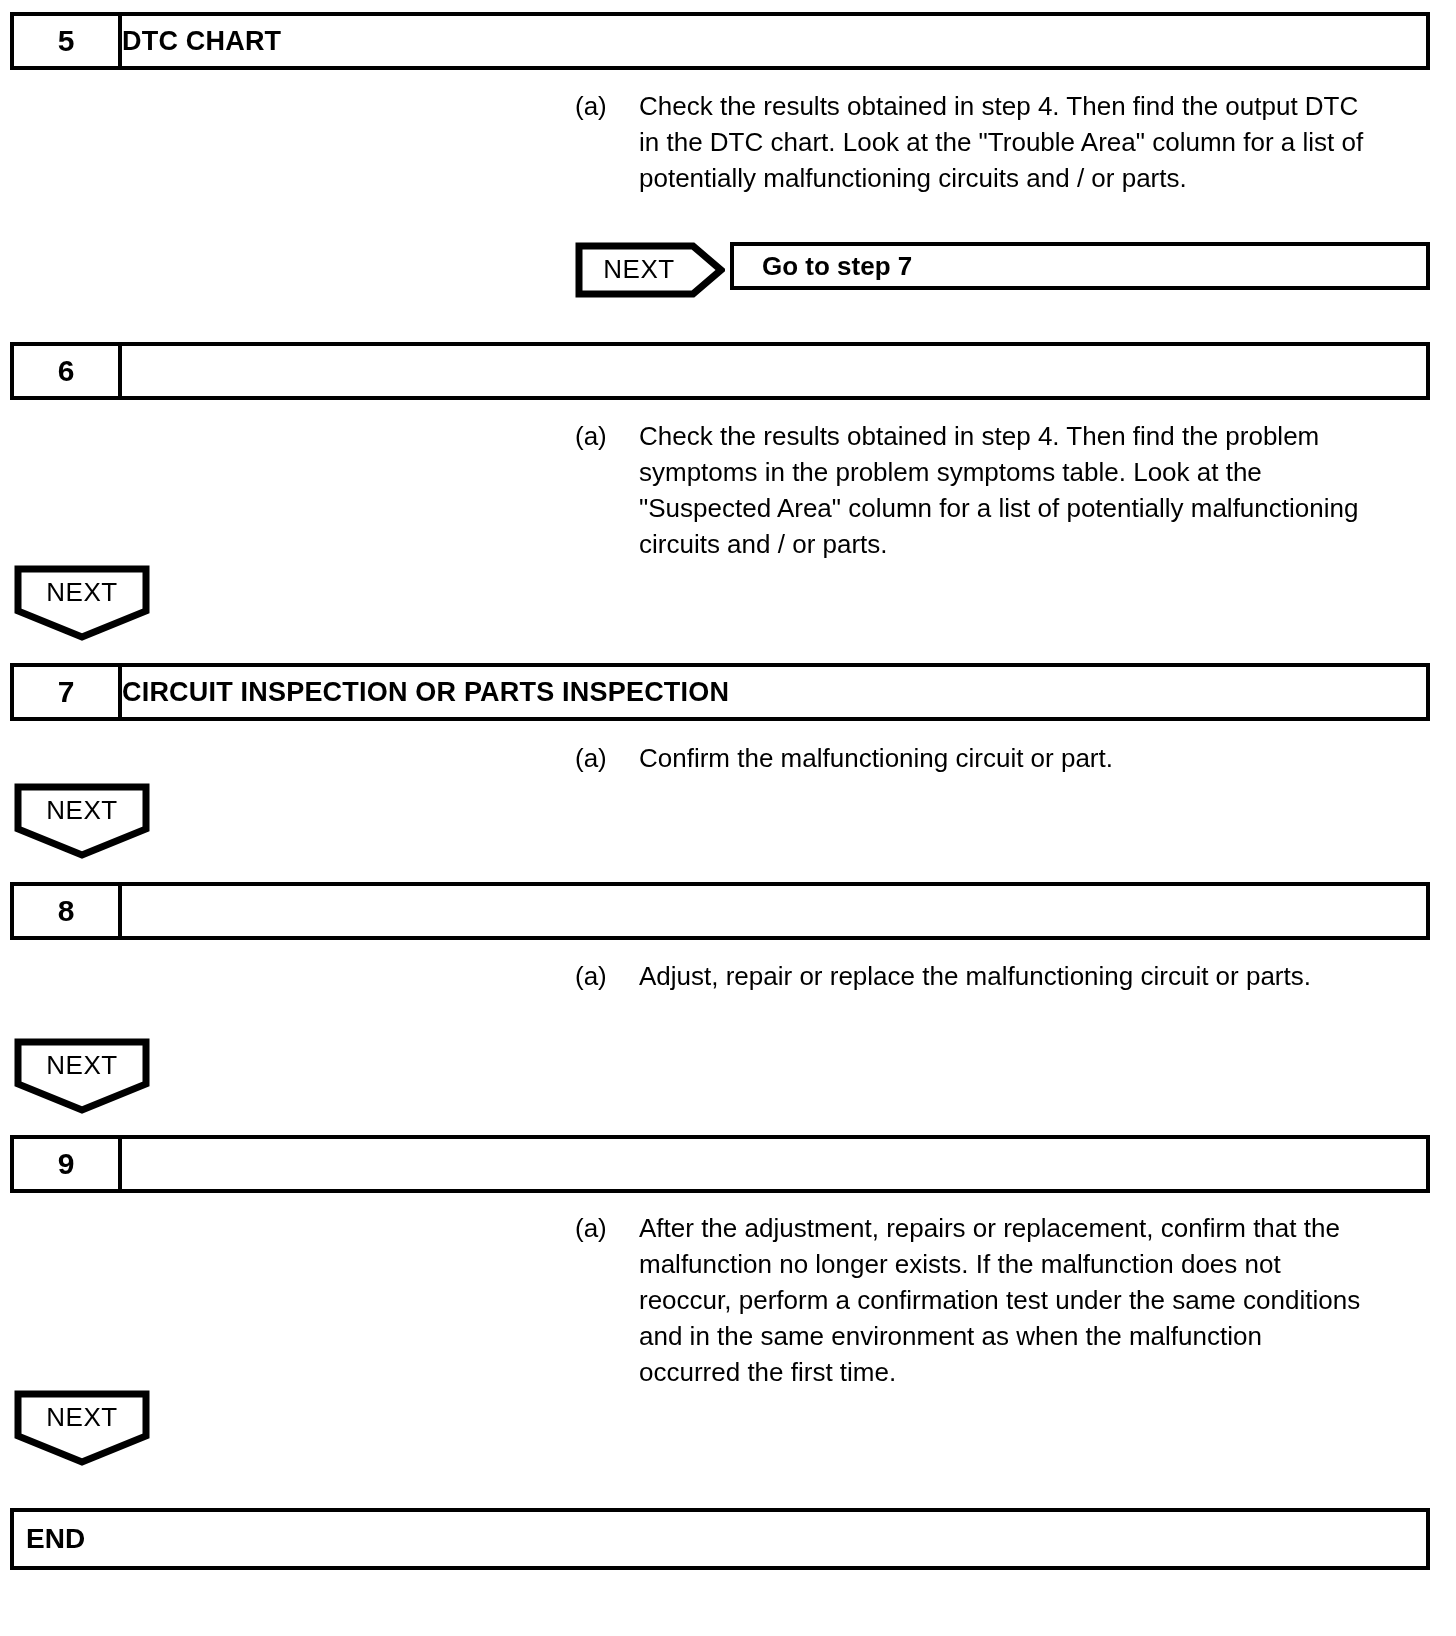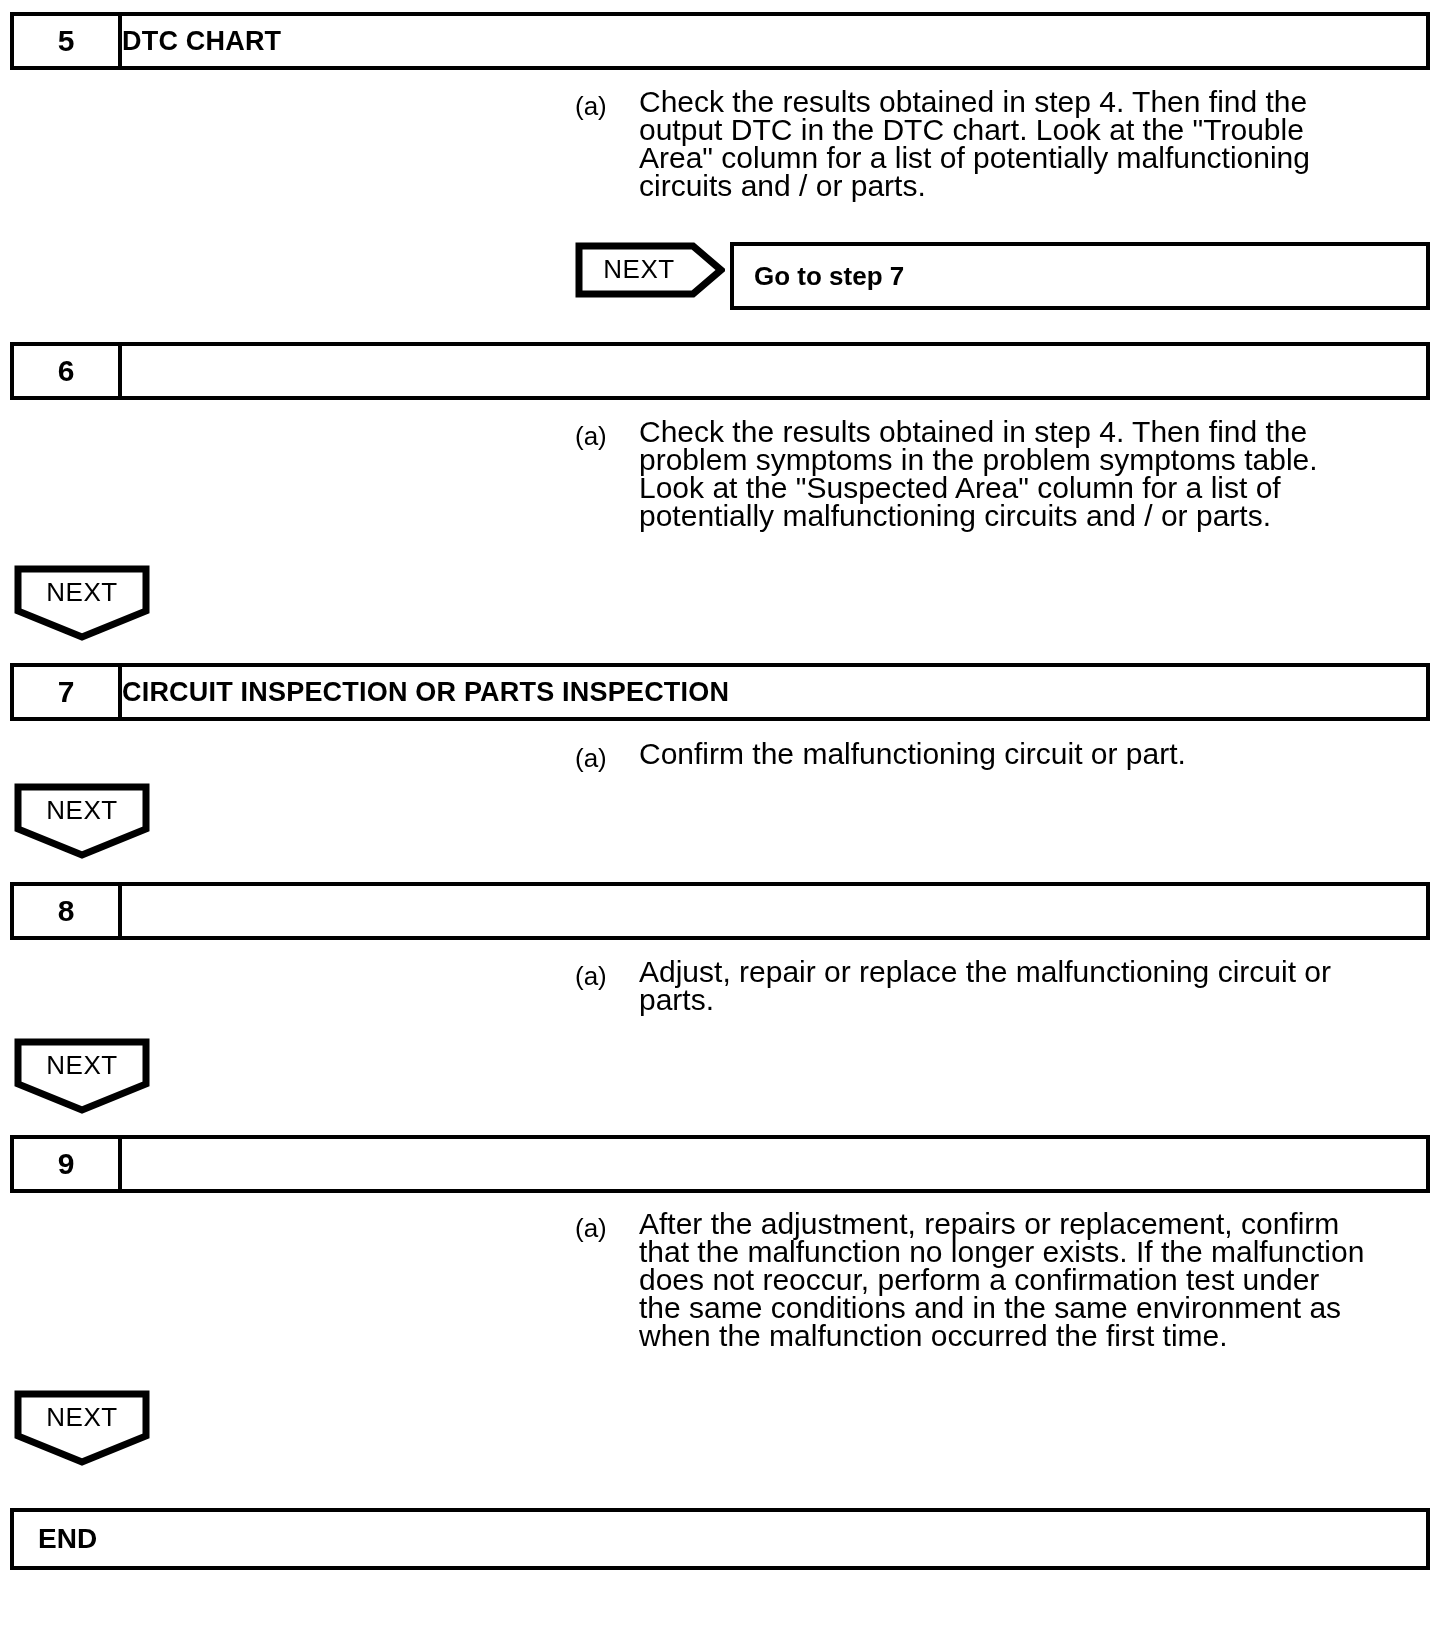--- a/index.html
+++ b/index.html
@@ -63,22 +63,22 @@
     align-items: flex-start;
   }
   .para-marker {
     width: 64px;
     flex: 0 0 64px;
     font-size: 26px;
     line-height: 36px;
   }
   .para-text {
     flex: 1;
-    font-size: 30px;
-    line-height: 28px;
+    font-size: 26px;
+    line-height: 36px;
   }
 
   
   .next-down {
     position: absolute;
     left: 14px;
     width: 136px;
     height: 76px;
   }
   .next-down svg {
@@ -123,42 +123,42 @@
     width: 128px;
     text-align: center;
     font-size: 26px;
     letter-spacing: 0.5px;
   }
   .goto-box {
     position: absolute;
     left: 155px;
     top: 0;
     width: 700px;
-    height: 68px;
+    height: 48px;
     border: 4px solid #000;
     box-sizing: border-box;
     display: flex;
     align-items: center;
-    padding-left: 20px;
+    padding-left: 28px;
     font-size: 26px;
     font-weight: bold;
     background: #fff;
   }
 
   
   .end-bar {
     position: absolute;
     left: 10px;
     width: 1420px;
     height: 62px;
     border: 4px solid #000;
     box-sizing: border-box;
     display: flex;
     align-items: center;
-    padding-left: 24px;
+    padding-left: 12px;
     font-size: 28px;
     font-weight: bold;
     background: #fff;
   }
 </style>
 </head>
 <body>
 
 <div class="page">
 

